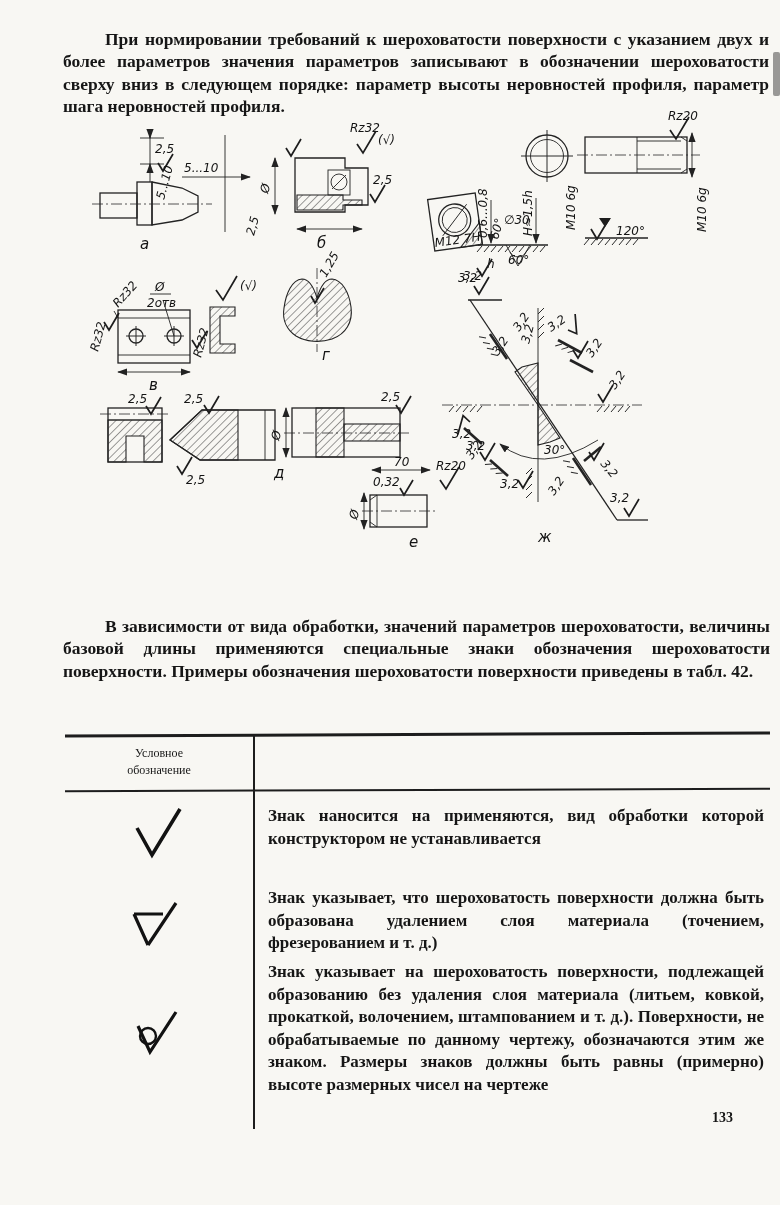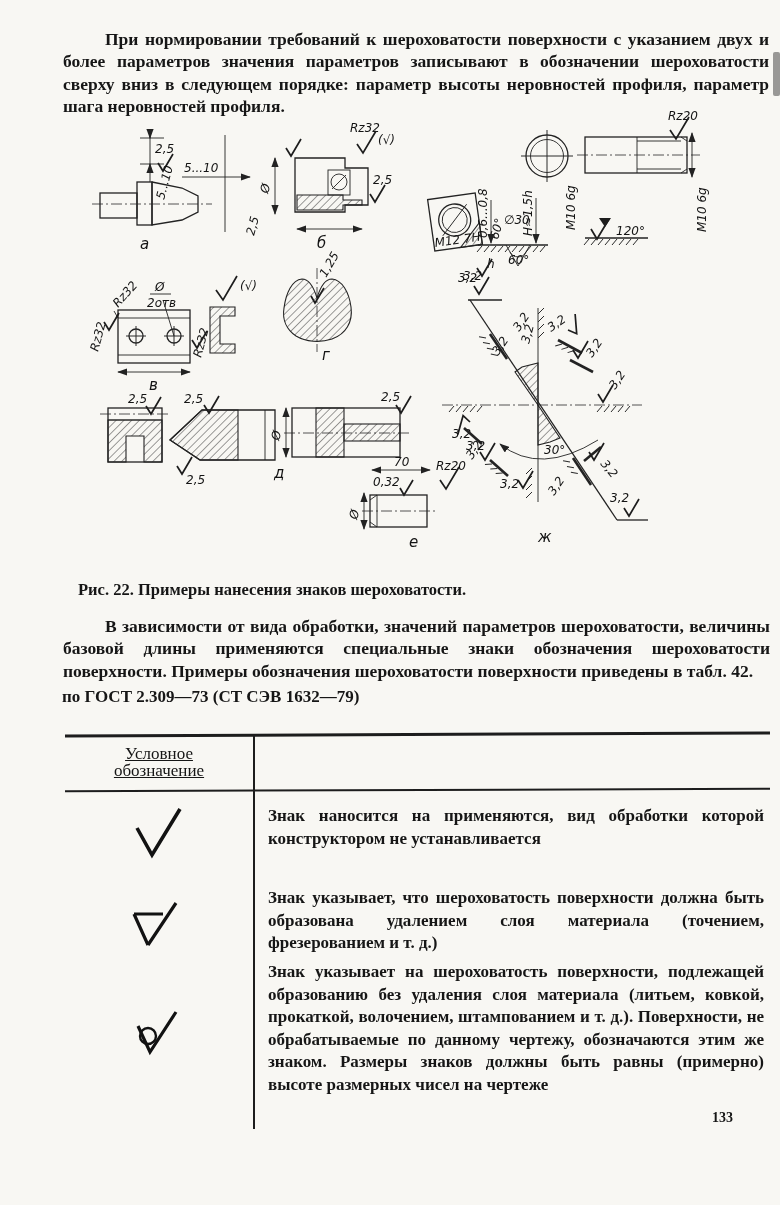--- a/index.html
+++ b/index.html
@@ -12,21 +12,21 @@
   .caption{position:absolute;left:78px;top:563px;font-weight:700;font-size:16.5px;}
   .tbl-title{position:absolute;left:62px;top:686px;font-weight:700;font-size:17px;line-height:22px;}
   .pageno{position:absolute;left:712px;top:1110px;font-weight:700;font-size:14px;}
   .smudge{position:absolute;left:773px;top:52px;width:7px;height:44px;background:#4a4a48;opacity:.55;border-radius:2px;}
 
   
   .gtable{position:absolute;left:65px;top:733px;width:705px;height:398px;}
   .t-top{position:absolute;left:0;top:0;width:705px;border-top:3px solid #1d1d1d;transform:rotate(-0.25deg);}
   .t-hsep{position:absolute;left:0;top:56px;width:705px;border-top:2px solid #1d1d1d;transform:rotate(-0.2deg);}
   .t-vline{position:absolute;left:188px;top:2px;height:394px;border-left:2px solid #1d1d1d;}
-  .t-h1{position:absolute;left:0;top:12px;width:188px;text-align:center;font-size:17px;line-height:17px;text-decoration:underline;}
+  .t-h1{position:absolute;left:0;top:12px;width:188px;text-align:center;font-size:12px;line-height:17px;}
   .t-h2{position:absolute;left:188px;top:20px;width:460px;text-align:center;font-size:15px;}
   .t-text{position:absolute;left:203px;width:496px;text-align:justify;font-weight:700;
           font-size:17px;line-height:22.5px;}
   .r1t{top:72px;} .r2t{top:154px;} .r3t{top:228px;}
   .t-sym{position:absolute;}
   .s1{left:68px;top:73px;} .s2{left:66px;top:168px;} .s3{left:70px;top:276px;}
 
   
   .figure{position:absolute;left:70px;top:108px;width:670px;height:448px;}
   svg text{font-family:"DejaVu Sans",sans-serif;font-style:italic;fill:#141414;font-size:12px;}
@@ -281,26 +281,24 @@
 
       <line class="ln" x1="515" y1="130" x2="578" y2="130"></line>
       <path class="tk" transform="translate(519,131)" d="M0,0 l-5,6 M7,0 l-5,6 M14,0 l-5,6 M21,0 l-5,6 M28,0 l-5,6 M35,0 l-5,6 M42,0 l-5,6 M49,0 l-5,6"></path>
       <path class="chk" transform="translate(521,121)" d="M0,0 l6,10 l12,-20"></path>
       <polygon points="529,110 541,110 535,119" fill="#1d1d1d"></polygon>
       <text x="546" y="127">120°</text>
     </g>
   </svg>
   </div>
 
-  <p class="caption">Рис. 22. Примеры нанесения знаков шероховатости.</p>
 
   <p class="para p2">В зависимости от вида обработки, значений параметров шероховатости, величины базовой длины применяются специальные знаки обозначения шероховатости поверхности. Примеры обозначения шероховатости поверхности приведены в табл. 42.</p>
 
   <div class="tbl-title">
-    <div>по ГОСТ 2.309—73 (СТ СЭВ 1632—79)</div>
   </div>
 
   <div class="gtable">
     <div class="t-top"></div>
     <div class="t-hsep"></div>
     <div class="t-vline"></div>
     <div class="t-h1">
       <div>Условное</div>
       <div>обозначение</div>
     </div>

